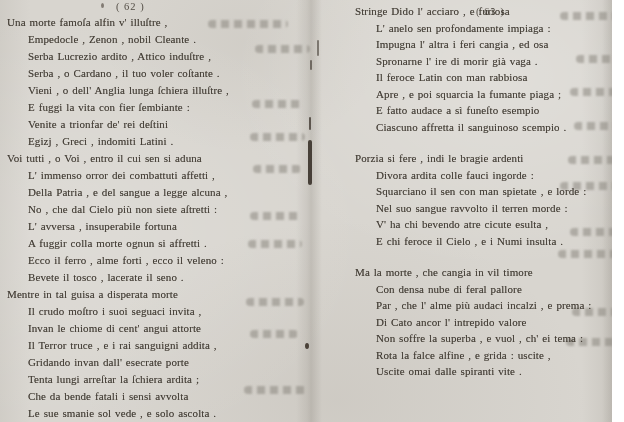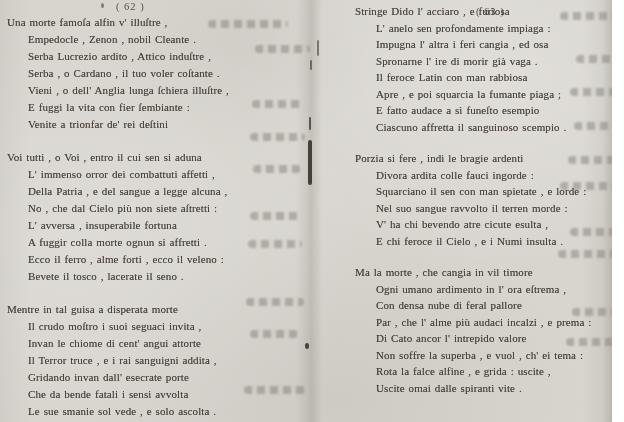--- a/index.html
+++ b/index.html
@@ -25,21 +25,21 @@
     font-size: 11px;
     color: var(--ink, #3a342c);
     text-shadow: 0 0 0.6px rgba(58,52,44,0.55);
     letter-spacing: 0.1px;
     word-spacing: 1px;
     opacity: 0.93;
   }
   .page-left  .line { line-height: 17px; }
   .page-right .line { line-height: 16.5px; }
   .line.indent { padding-left: 21px; }
-  .page-left  .stanza + .stanza { margin-top: 16px; }
+  .page-left  .stanza + .stanza { margin-top: 0; }
   .page-right .stanza + .stanza { margin-top: 15px; }
   .pagenum {
     position: absolute;
     font-size: 10.5px;
     color: var(--ink, #3a342c);
     letter-spacing: 1px;
     opacity: 0.85;
   }
   #pn-left  { left: 116px; top: 1px; }
   #pn-right { left: 476px; top: 6px; }
@@ -117,37 +117,39 @@
 
   <div class="page page-left">
       <div class="stanza">
         <div class="line">Una morte famoſa alfin v' illuſtre ,</div>
         <div class="line indent">Empedocle , Zenon , nobil Cleante .</div>
         <div class="line indent">Serba Lucrezio ardito , Attico induſtre ,</div>
         <div class="line indent">Serba , o Cardano , il tuo voler coſtante .</div>
         <div class="line indent">Vieni , o dell' Anglia lunga ſchiera illuſtre ,</div>
         <div class="line indent">E fuggi la vita con fier ſembiante :</div>
         <div class="line indent">Venite a trionfar de' rei deſtini</div>
+        <div class="line indent">Egizj , Greci , indomiti Latini .</div>
       </div>
       <div class="stanza">
         <div class="line">Voi tutti , o Voi , entro il cui sen si aduna</div>
         <div class="line indent">L' immenso orror dei combattuti affetti ,</div>
         <div class="line indent">Della Patria , e del sangue a legge alcuna ,</div>
         <div class="line indent">No , che dal Cielo più non siete aſtretti :</div>
         <div class="line indent">L' avversa , insuperabile fortuna</div>
         <div class="line indent">A fuggir colla morte ognun si affretti .</div>
         <div class="line indent">Ecco il ferro , alme forti , ecco il veleno :</div>
         <div class="line indent">Bevete il tosco , lacerate il seno .</div>
       </div>
       <div class="stanza">
         <div class="line">Mentre in tal guisa a disperata morte</div>
         <div class="line indent">Il crudo moſtro i suoi seguaci invita ,</div>
         <div class="line indent">Invan le chiome di cent' angui attorte</div>
         <div class="line indent">Il Terror truce , e i rai sanguigni addita ,</div>
         <div class="line indent">Gridando invan dall' esecrate porte</div>
+        <div class="line indent">Tenta lungi arreſtar la ſchiera ardita ;</div>
         <div class="line indent">Che da bende fatali i sensi avvolta</div>
         <div class="line indent">Le sue smanie sol vede , e solo ascolta .</div>
       </div>
     </div>
   <div class="page page-right">
       <div class="stanza">
         <div class="line">Stringe Dido l' acciaro , e furiosa</div>
         <div class="line indent">L' anelo sen profondamente impiaga :</div>
         <div class="line indent">Impugna l' altra i feri cangia , ed osa</div>
         <div class="line indent">Spronarne l' ire di morir già vaga .</div>
@@ -159,21 +161,20 @@
       <div class="stanza">
         <div class="line">Porzia si fere , indi le bragie ardenti</div>
         <div class="line indent">Divora ardita colle fauci ingorde :</div>
         <div class="line indent">Squarciano il sen con man spietate , e lorde :</div>
         <div class="line indent">Nel suo sangue ravvolto il terren morde :</div>
         <div class="line indent">V' ha chi bevendo atre cicute esulta ,</div>
         <div class="line indent">E chi feroce il Cielo , e i Numi insulta .</div>
       </div>
       <div class="stanza">
         <div class="line">Ma la morte , che cangia in vil timore</div>
-        <div class="line indent">Ogni umano ardimento in l' ora eſtrema ,</div>
         <div class="line indent">Con densa nube di feral pallore</div>
         <div class="line indent">Par , che l' alme più audaci incalzi , e prema :</div>
         <div class="line indent">Di Cato ancor l' intrepido valore</div>
         <div class="line indent">Non soffre la superba , e vuol , ch' ei tema :</div>
         <div class="line indent">Rota la falce alfine , e grida : uscite ,</div>
         <div class="line indent">Uscite omai dalle spiranti vite .</div>
       </div>
     </div>
 
 </div>

